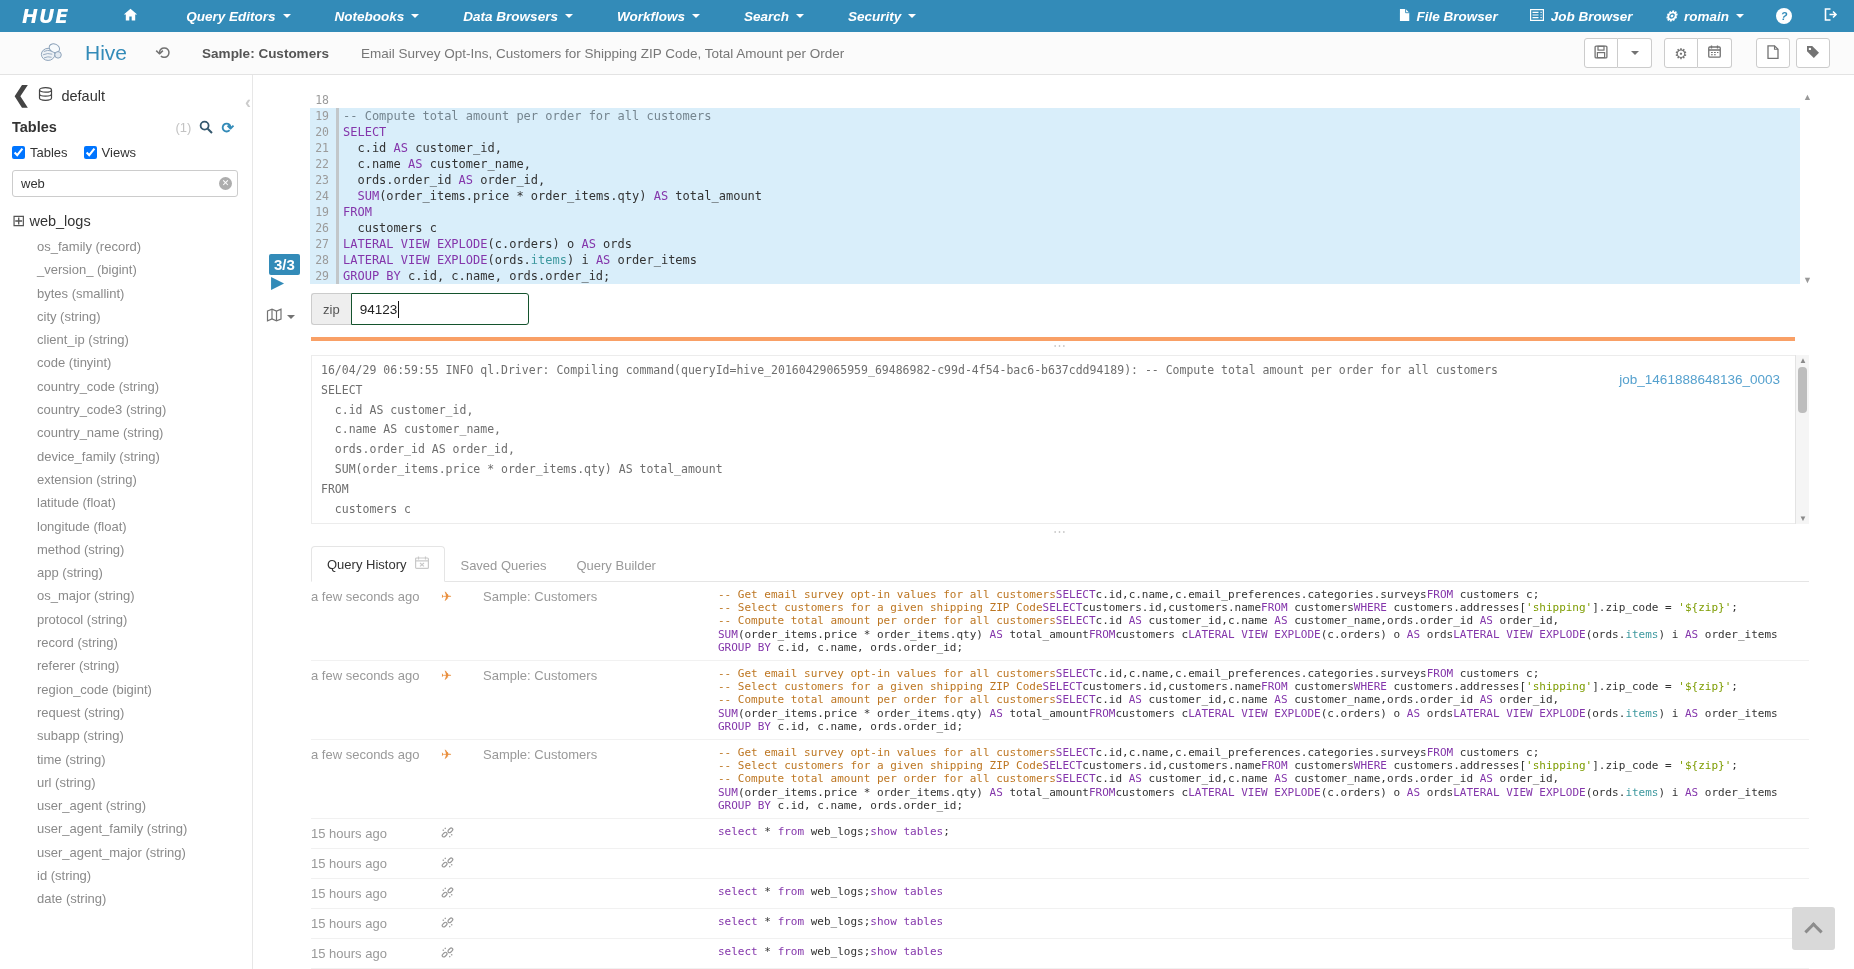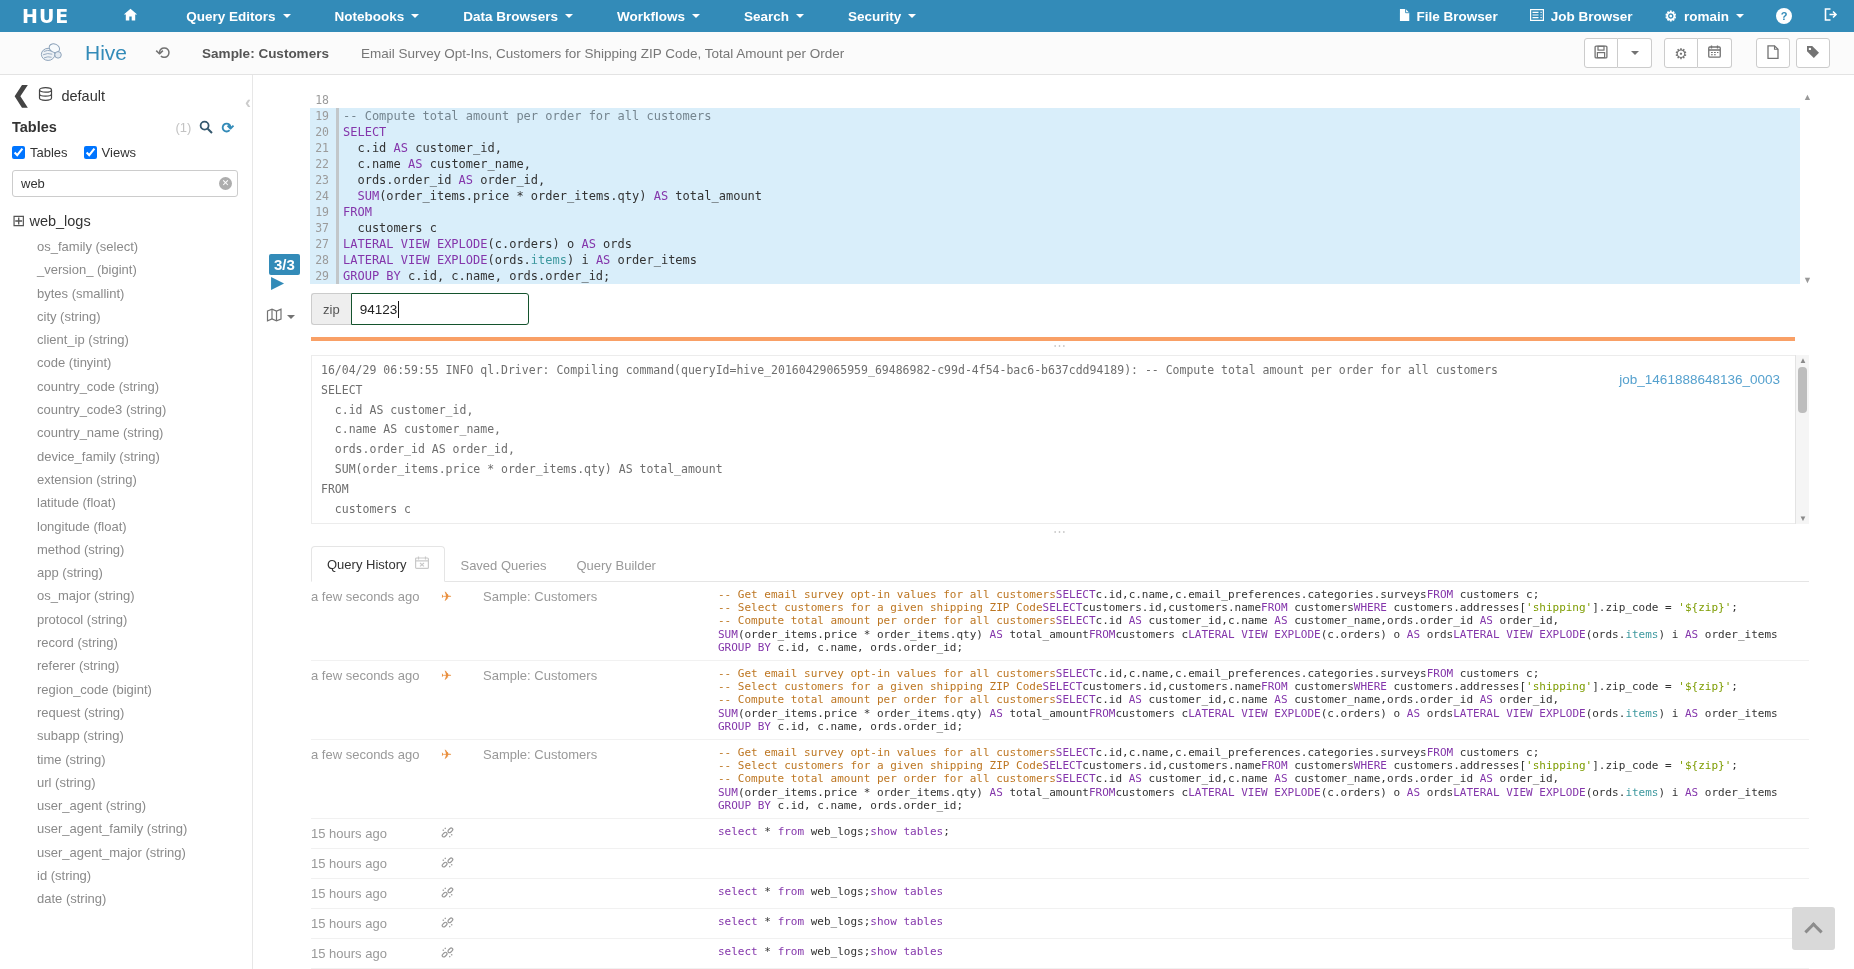--- a/index.html
+++ b/index.html
@@ -2,21 +2,21 @@
 <html><head>
 <meta charset="utf-8">
 <style>
   * { margin:0; padding:0; box-sizing:border-box; }
   html,body { width:1854px; height:969px; overflow:hidden; background:#fff;
     font-family:"Liberation Sans", sans-serif; }
   body { position:relative; font-size:13px; color:#333; }
 
   
   .navbar { position:absolute; left:0; top:0; width:1854px; height:32px;
-    background:#338bb8; display:flex; align-items:center; color:#fff; z-index:30; }
+    background:#338bb8; display:flex; align-items:center; color:#fff; z-index:30;font-style:italic; }
   .nav-logo { font-weight:bold; font-size:19px; letter-spacing:1px; margin:0 28px 0 22px;
     font-family:"DejaVu Sans", sans-serif; cursor:pointer; }
   .nav-home { margin:0 26px; display:flex; align-items:center; cursor:pointer; }
   .nav-menus { display:flex; align-items:center; }
   .nav-item { font-weight:bold; font-size:13.5px; padding:0 22px; height:32px;
     display:flex; align-items:center; gap:7px; cursor:pointer; white-space:nowrap; }
   .caret-down { width:0; height:0; border-left:4px solid transparent;
     border-right:4px solid transparent; border-top:4px solid #fff; display:inline-block; }
   .nav-right { margin-left:auto; display:flex; align-items:center; gap:0; }
   .nav-right .nav-item { padding:0 16px; }
@@ -347,21 +347,21 @@
   </div>
   <div class="search-wrap">
     <input class="search-input" type="text" value="web" style="">
     <span class="clear-x">✕</span>
   </div>
   <div class="table-row">
     <span class="grid-glyph">⊞</span>
     <span class="table-name">web_logs</span>
   </div>
   <ul class="column-list" id="column-list">
-      <li>os_family (select)</li>
+      <li>os_family (record)</li>
       <li>_version_ (bigint)</li>
       <li>bytes (smallint)</li>
       <li>city (string)</li>
       <li>client_ip (string)</li>
       <li>code (tinyint)</li>
       <li>country_code (string)</li>
       <li>country_code3 (string)</li>
       <li>country_name (string)</li>
       <li>device_family (string)</li>
       <li>extension (string)</li>
@@ -402,21 +402,21 @@
 
   <div class="editor" id="editor-lines">
       <div class="ed-line"><div class="ed-gut">18</div><div class="ed-code"></div></div>
       <div class="ed-line hl"><div class="ed-gut">19</div><div class="ed-code"><span class="tk-c">-- Compute total amount per order for all customers</span></div></div>
       <div class="ed-line hl"><div class="ed-gut">20</div><div class="ed-code"><span class="tk-k">SELECT</span></div></div>
       <div class="ed-line hl"><div class="ed-gut">21</div><div class="ed-code"><span class="tk-p">  c.id </span><span class="tk-k">AS</span><span class="tk-p"> customer_id,</span></div></div>
       <div class="ed-line hl"><div class="ed-gut">22</div><div class="ed-code"><span class="tk-p">  c.name </span><span class="tk-k">AS</span><span class="tk-p"> customer_name,</span></div></div>
       <div class="ed-line hl"><div class="ed-gut">23</div><div class="ed-code"><span class="tk-p">  ords.order_id </span><span class="tk-k">AS</span><span class="tk-p"> order_id,</span></div></div>
       <div class="ed-line hl"><div class="ed-gut">24</div><div class="ed-code"><span class="tk-p">  </span><span class="tk-k">SUM</span><span class="tk-p">(order_items.price * order_items.qty) </span><span class="tk-k">AS</span><span class="tk-p"> total_amount</span></div></div>
       <div class="ed-line hl"><div class="ed-gut">19</div><div class="ed-code"><span class="tk-k">FROM</span></div></div>
-      <div class="ed-line hl"><div class="ed-gut">37</div><div class="ed-code"><span class="tk-p">  customers c</span></div></div>
+      <div class="ed-line hl"><div class="ed-gut">26</div><div class="ed-code"><span class="tk-p">  customers c</span></div></div>
       <div class="ed-line hl"><div class="ed-gut">27</div><div class="ed-code"><span class="tk-k">LATERAL VIEW EXPLODE</span><span class="tk-p">(c.orders) o </span><span class="tk-k">AS</span><span class="tk-p"> ords</span></div></div>
       <div class="ed-line hl"><div class="ed-gut">28</div><div class="ed-code"><span class="tk-k">LATERAL VIEW EXPLODE</span><span class="tk-p">(ords.</span><span class="tk-t">items</span><span class="tk-p">) i </span><span class="tk-k">AS</span><span class="tk-p"> order_items</span></div></div>
       <div class="ed-line hl"><div class="ed-gut">29</div><div class="ed-code"><span class="tk-k">GROUP BY</span><span class="tk-p"> c.id, c.name, ords.order_id;</span></div></div>
     </div>
   <div class="ed-scroll">
     <span class="arr up">▲</span>
     <span class="arr dn">▼</span>
   </div>
 
   <div class="zip-row">

